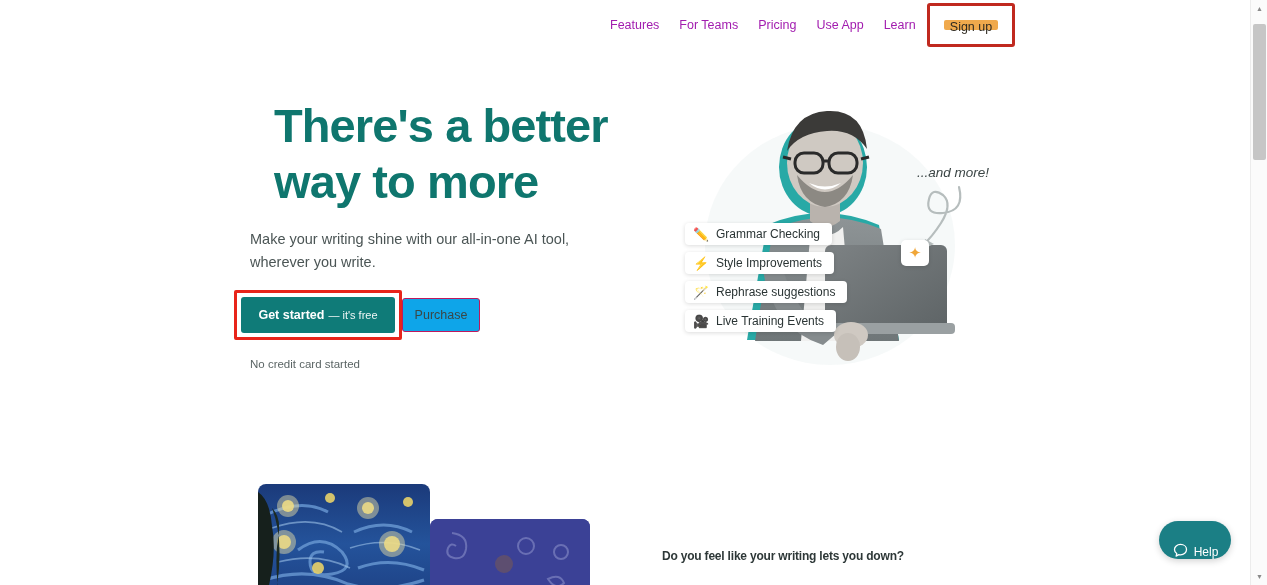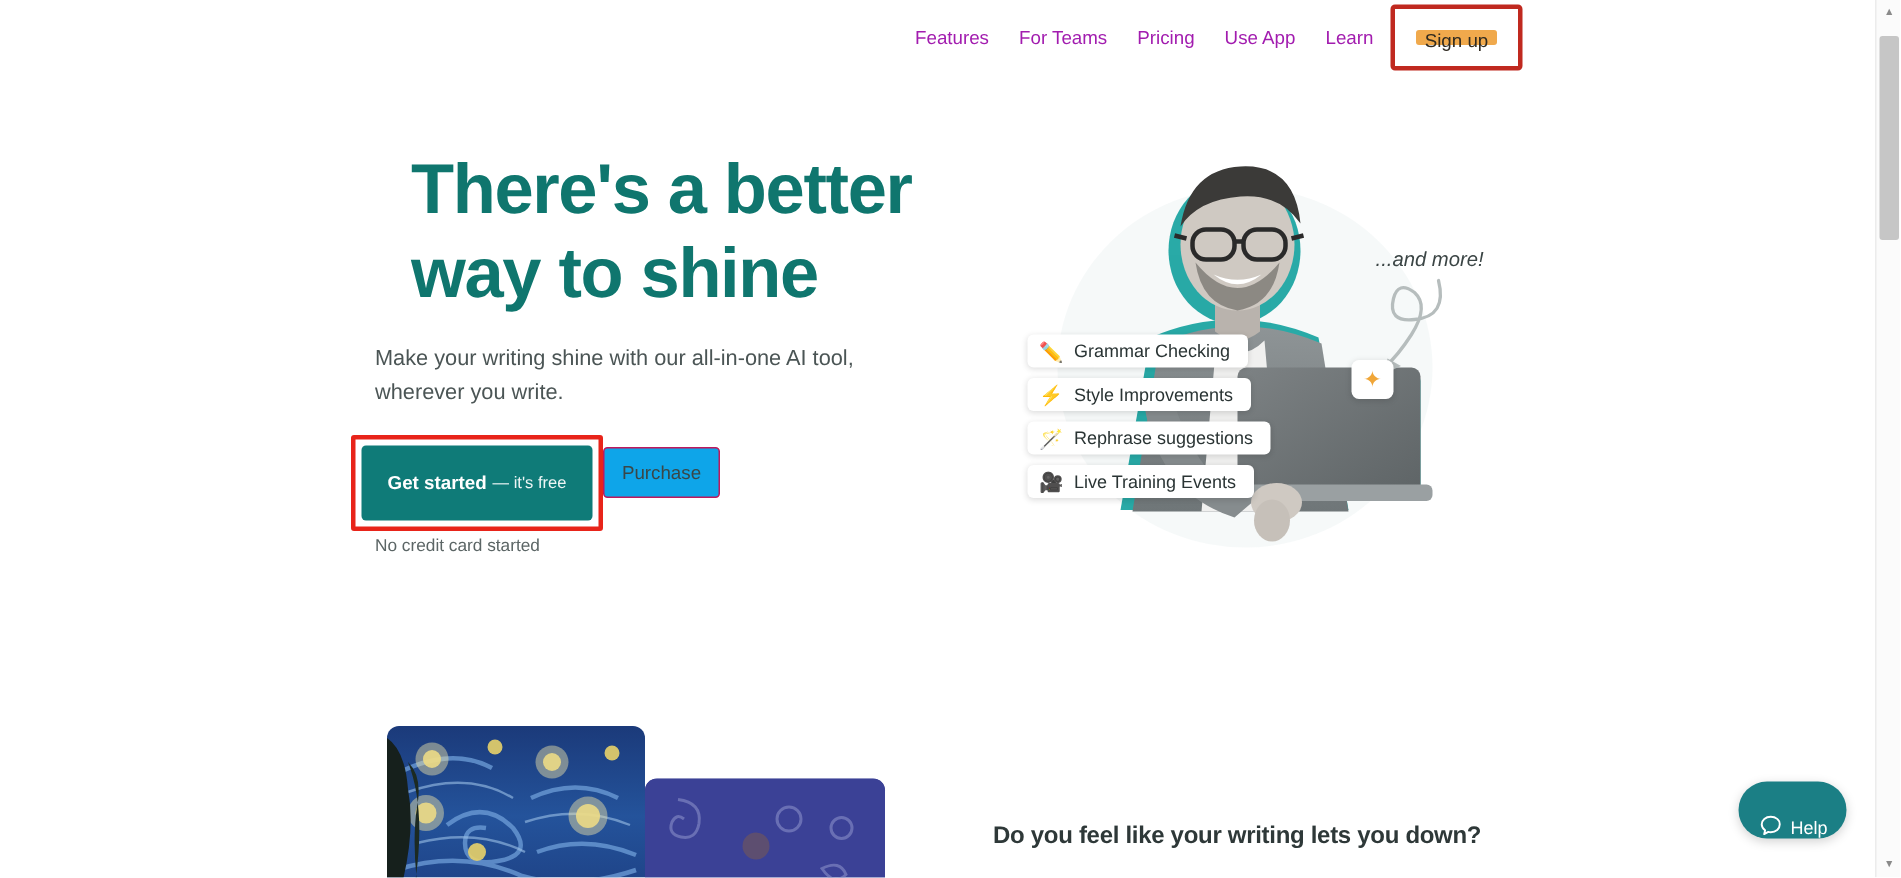--- a/index.html
+++ b/index.html
@@ -75,21 +75,21 @@
     color: #0f766e; letter-spacing: -0.9px; margin-left: 24px;
   }
   .hero-sub {
     position: absolute; left: 250px; top: 228px;
     width: 330px;
     font-size: 14.5px; line-height: 23px; color: #4b5555;
   }
 
   .cta-highlight {
     position: absolute; left: 234px; top: 290px;
-    width: 168px; height: 64px;
+    width: 168px; height: 50px;
     border: 3px solid #e8241a; border-radius: 2px;
     background: #ffffff;
     display: flex; align-items: center; justify-content: center;
     padding: 4px;
   }
   .btn-getstarted {
     width: 100%; height: 100%;
     background: #0f7b78; border: none; border-radius: 3px;
     color: #ffffff; font-size: 12.5px;
     font-family: "Liberation Sans", sans-serif;
@@ -155,21 +155,21 @@
   }
   .blue-card {
     position: absolute; left: 430px; top: 519px;
     width: 160px; height: 85px;
     border-radius: 8px; overflow: hidden;
     background: #3b4196;
     z-index: 2;
   }
   .bottom-heading {
     position: absolute; left: 662px; top: 549px;
-    font-size: 16px; font-weight: 700; color: #2e3838;
+    font-size: 12px; font-weight: 700; color: #2e3838;
     letter-spacing: -0.2px; white-space: nowrap;
   }
 
   
   .help-widget {
     position: absolute; left: 1159px; top: 521px;
     width: 72px; height: 38px; border-radius: 19px;
     background: #1b7f85;
     display: flex; align-items: flex-end; justify-content: center; gap: 5px;
     cursor: pointer;
@@ -213,21 +213,21 @@
       <a href="#">Log in</a>
     </nav>
 
     <div class="signup-wrap">
       <button class="signup-btn">Sign up</button>
     </div>
   </div>
 
   <h1 class="hero-title">
     <span>There's a better</span><br>
-    <span>way to shine</span>
+    <span>way to more</span>
   </h1>
 
   <p class="hero-sub">Make your writing shine with our all-in-one AI tool, wherever you write.</p>
 
   <div class="cta-highlight">
     <button class="btn-getstarted">
       <span class="bold">Get started</span>
       <span class="free">— it's free</span>
     </button>
   </div>

